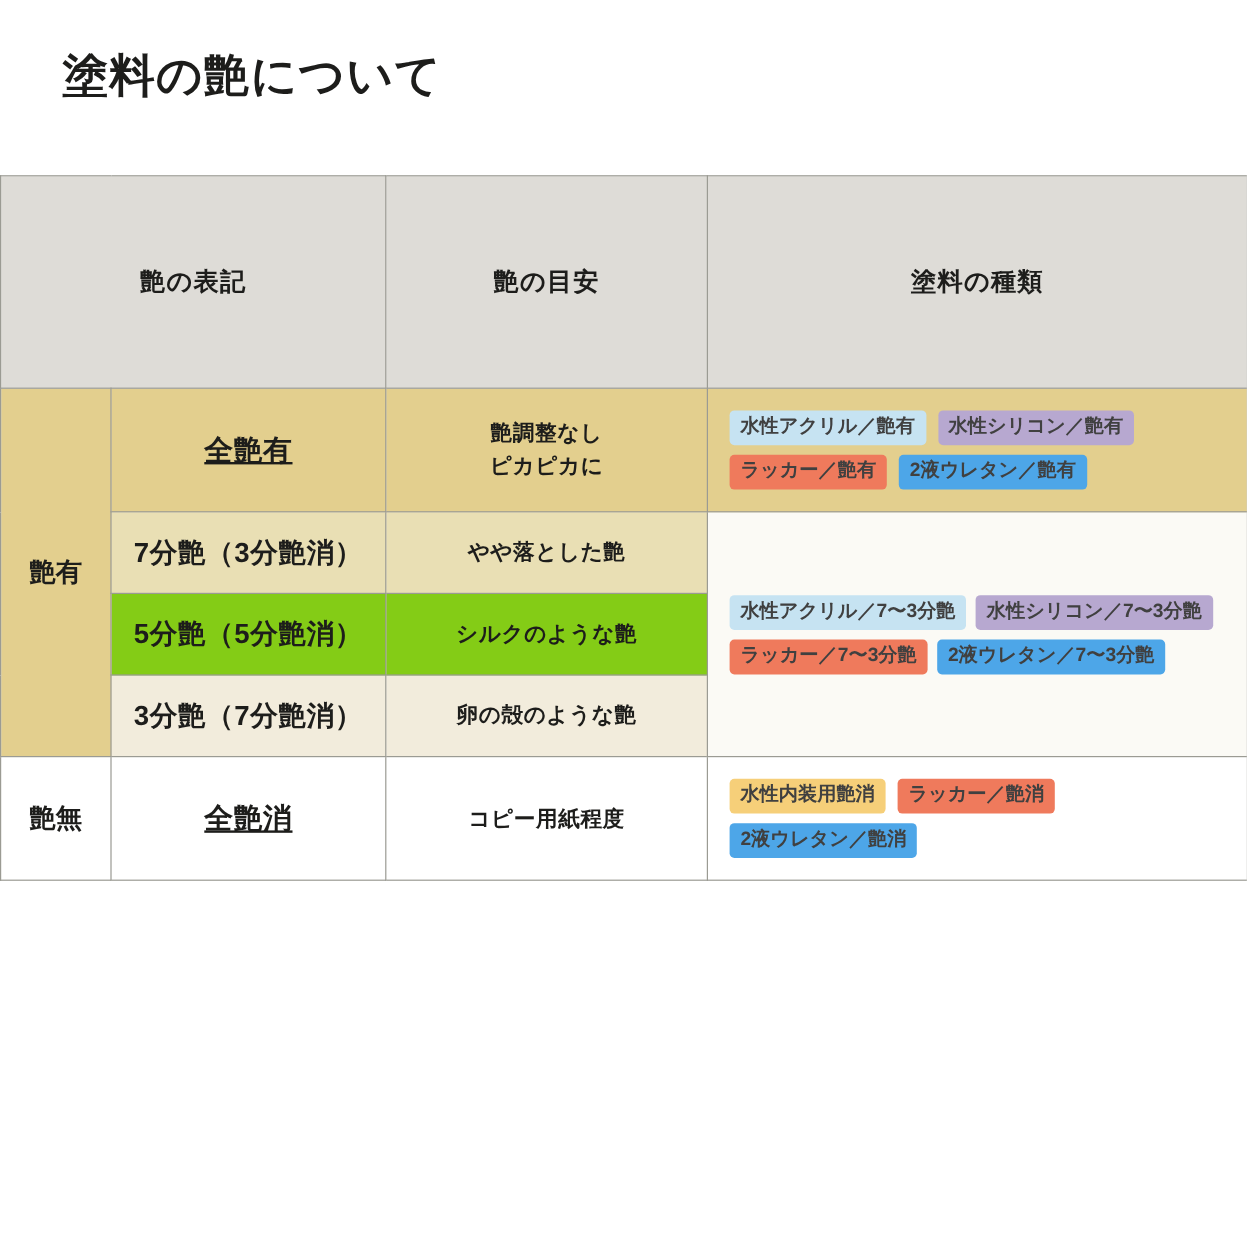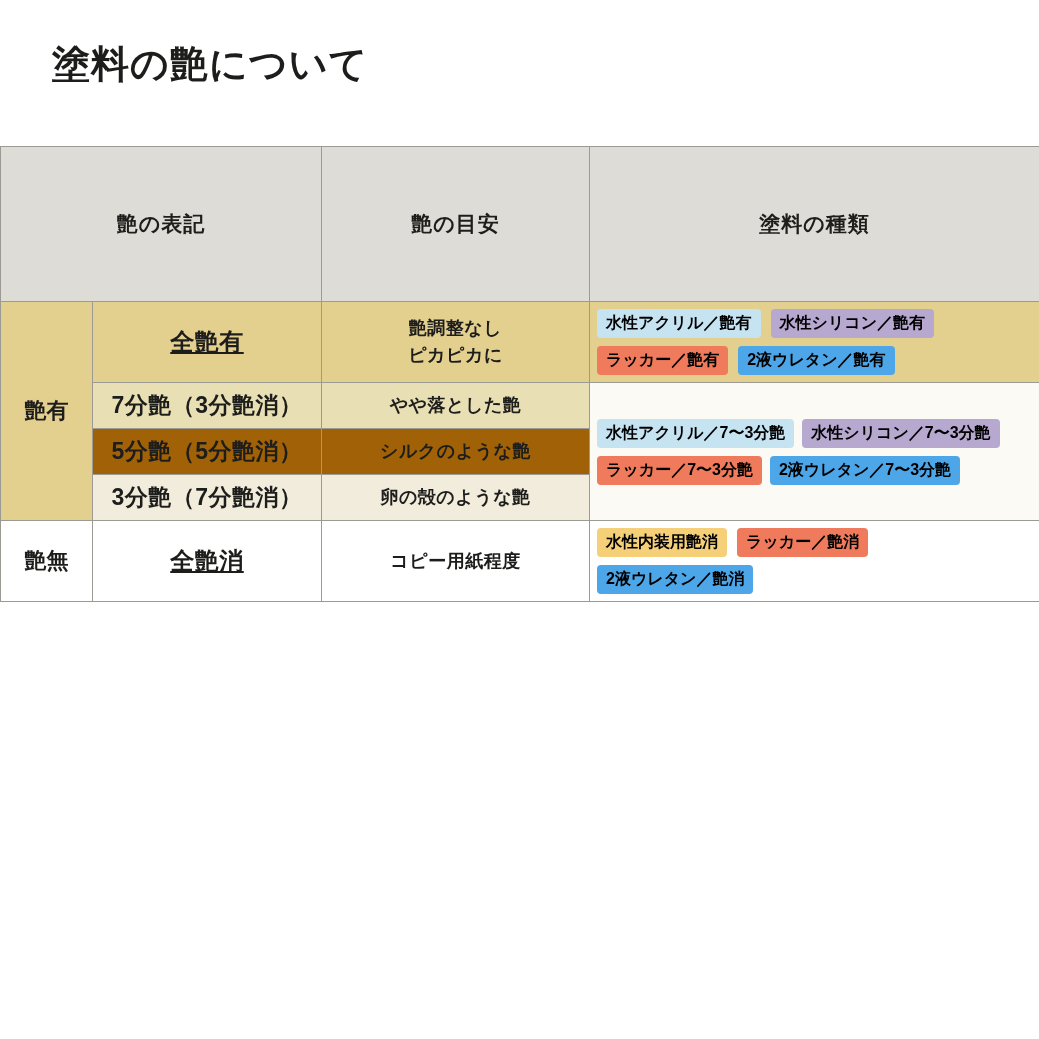--- a/index.html
+++ b/index.html
@@ -36,42 +36,42 @@
     top: 146px;
     left: 0;
     width: 1039px;
     border-collapse: collapse;
     table-layout: fixed;
   }
 
   table.gloss-table td,
   table.gloss-table th {
     border: 1px solid #9b9b93;
-    padding: 7px;
+    padding: 18px;
     vertical-align: middle;
     text-align: center;
   }
 
   
   col.c-label { width: 92px; }
   col.c-name  { width: 229px; }
   col.c-guide { width: 268px; }
   col.c-kind  { width: 450px; }
 
   thead td {
     background: #dedcd7;
     height: 140px;
     font-size: 21px;
     font-weight: bold;
     letter-spacing: 1px;
   }
 
   .row-gloss td { background: #e3cf8e; }
   .row-7 td     { background: #e9dfb4; }
-  .row-5 td     { background: #a16207; }
+  .row-5 td     { background: #84cc16; }
   .row-3 td     { background: #f2ecdc; }
   .row-matte td { background: #ffffff; }
 
   td.kind-cell {
     background: #fbfaf5 !important;
     text-align: left;
     padding: 10px 12px;
     vertical-align: middle;
   }
   tr.row-gloss td.kind-cell { background: #e3cf8e !important; }
@@ -102,21 +102,21 @@
     flex-wrap: wrap;
     gap: 8px 10px;
     align-content: center;
   }
   .tag-wrap.stack { flex-direction: row; align-items: flex-start; gap: 8px; }
 
   .tag {
     display: inline-block;
     font-size: 16px;
     font-weight: bold;
-    color: #000000;
+    color: #404040;
     border-radius: 4px;
     padding: 6px 9px 7px 9px;
     line-height: 1;
     white-space: nowrap;
   }
 </style>
 </head>
 <body>
 
 <div class="page">

